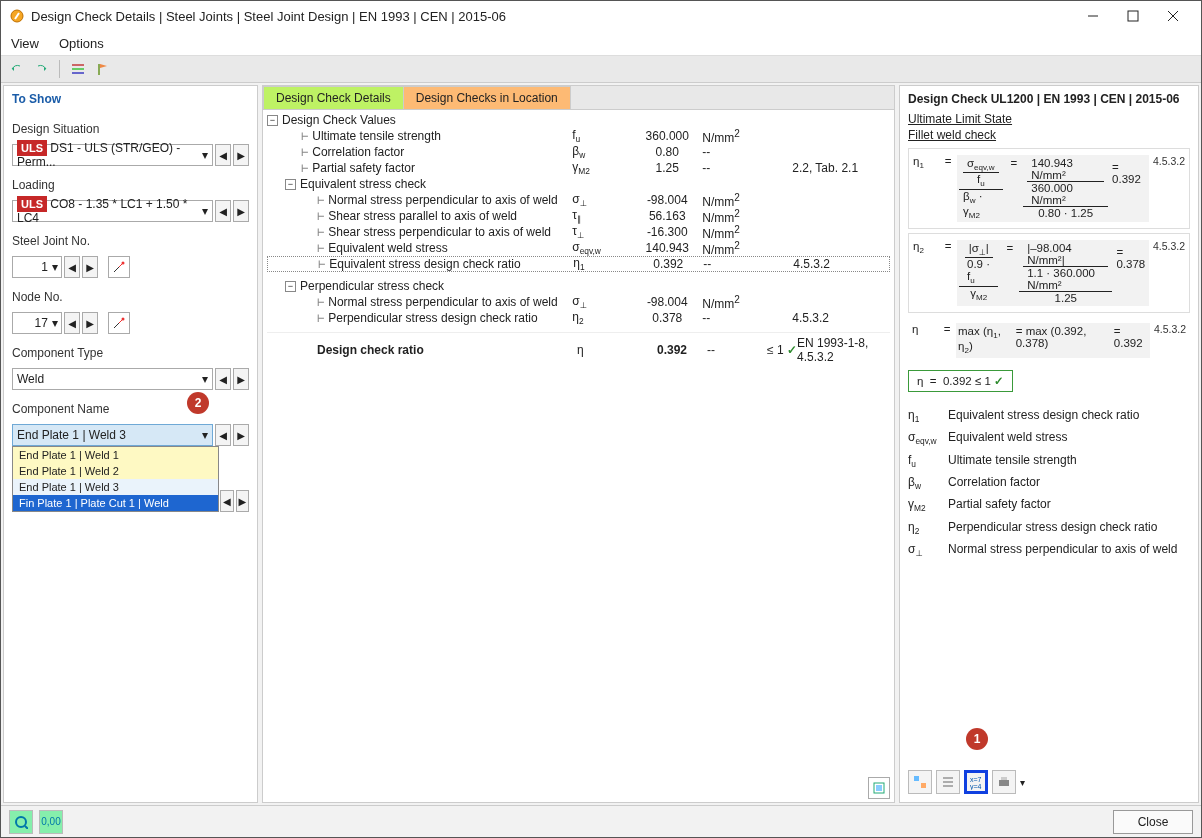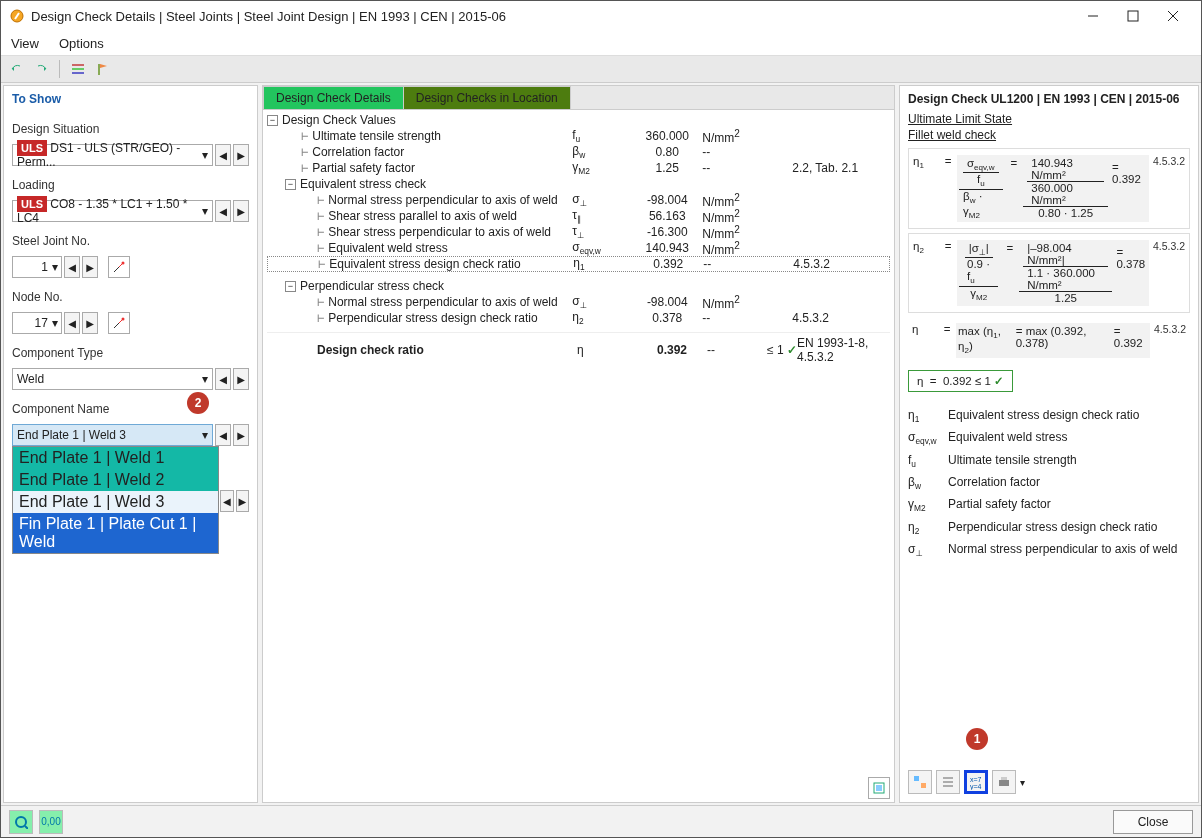--- a/index.html
+++ b/index.html
@@ -19,29 +19,29 @@
 .sidebar .heading { color: #1a5ca8; font-weight: bold; margin-bottom: 4px; }
 .sidebar label { display: block; color: #333; margin-top: 6px; }
 .field-row { display: flex; align-items: center; gap: 2px; margin-top: 2px; }
 .uls-chip { background: #c62828; color: #fff; font-weight: bold; padding: 2px 4px; font-size: 11px; }
 .combo { flex: 1; height: 22px; background: #fff; border: 1px solid #aaa; display: flex; align-items: center; padding: 0 4px; justify-content: space-between; }
 .combo.blue { background: #d6e8f6; border-color: #6fa9d6; }
 .small-btn { width: 16px; height: 22px; border: 1px solid #aaa; background: #f4f4f4; display: flex; align-items: center; justify-content: center; font-size: 10px; }
 .num-combo { width: 50px; height: 22px; border: 1px solid #aaa; display:flex; align-items:center; justify-content:flex-end; padding:0 3px; }
 .iconbtn { width: 22px; height: 22px; border: 1px solid #aaa; background: #fff; display:flex; align-items:center; justify-content:center; }
 .badge-circ { width: 22px; height: 22px; border-radius: 11px; background: #c0392b; color:#fff; font-weight:bold; display:flex; align-items:center; justify-content:center; position:absolute; font-size:12px;}
-.dropdown-list { position:absolute; background:#14b8a6; border:1px solid #888; width: 207px; font-size:16px; }
+.dropdown-list { position:absolute; background:#fef9c3; border:1px solid #888; width: 207px; font-size:11px; }
 .dropdown-list .li { padding:2px 6px; }
 .dropdown-list .li.sel { background:#eaf3fb; }
 .dropdown-list .li.high { background:#1e66d0; color:#fff; }
 
 .center { flex: 1; display:flex; flex-direction:column; }
 .tabs { height: 24px; border-bottom: 1px solid #ccc; display:flex; background:#e8e8e8; }
-.tab { padding: 4px 12px; border: 1px solid #ccc; border-bottom:none; background:#4d7c0f; margin-right:-1px; }
-.tab.active { background:#22c55e; }
+.tab { padding: 4px 12px; border: 1px solid #ccc; border-bottom:none; background:#fdba74; margin-right:-1px; }
+.tab.active { background:#bef264; }
 .tree { flex:1; overflow:auto; padding: 2px 4px; background:#fff; font-size:12px; }
 .row { display:flex; align-items:center; height:16px; }
 .row .lbl { flex: 0 0 260px; white-space: nowrap; }
 .row .sym { width: 60px; }
 .row .val { width: 70px; text-align:center; padding-right:0; }
 .row .unit { width: 60px; }
 .row .ok { width: 30px; text-align:center; }
 .row .ref { flex: 1; }
 .twig { color:#888; margin-right:4px; font-family: monospace; }
 .expand { width:11px; height:11px; border:1px solid #888; display:inline-flex; align-items:center; justify-content:center; font-size:9px; margin-right:4px; line-height:1; }

